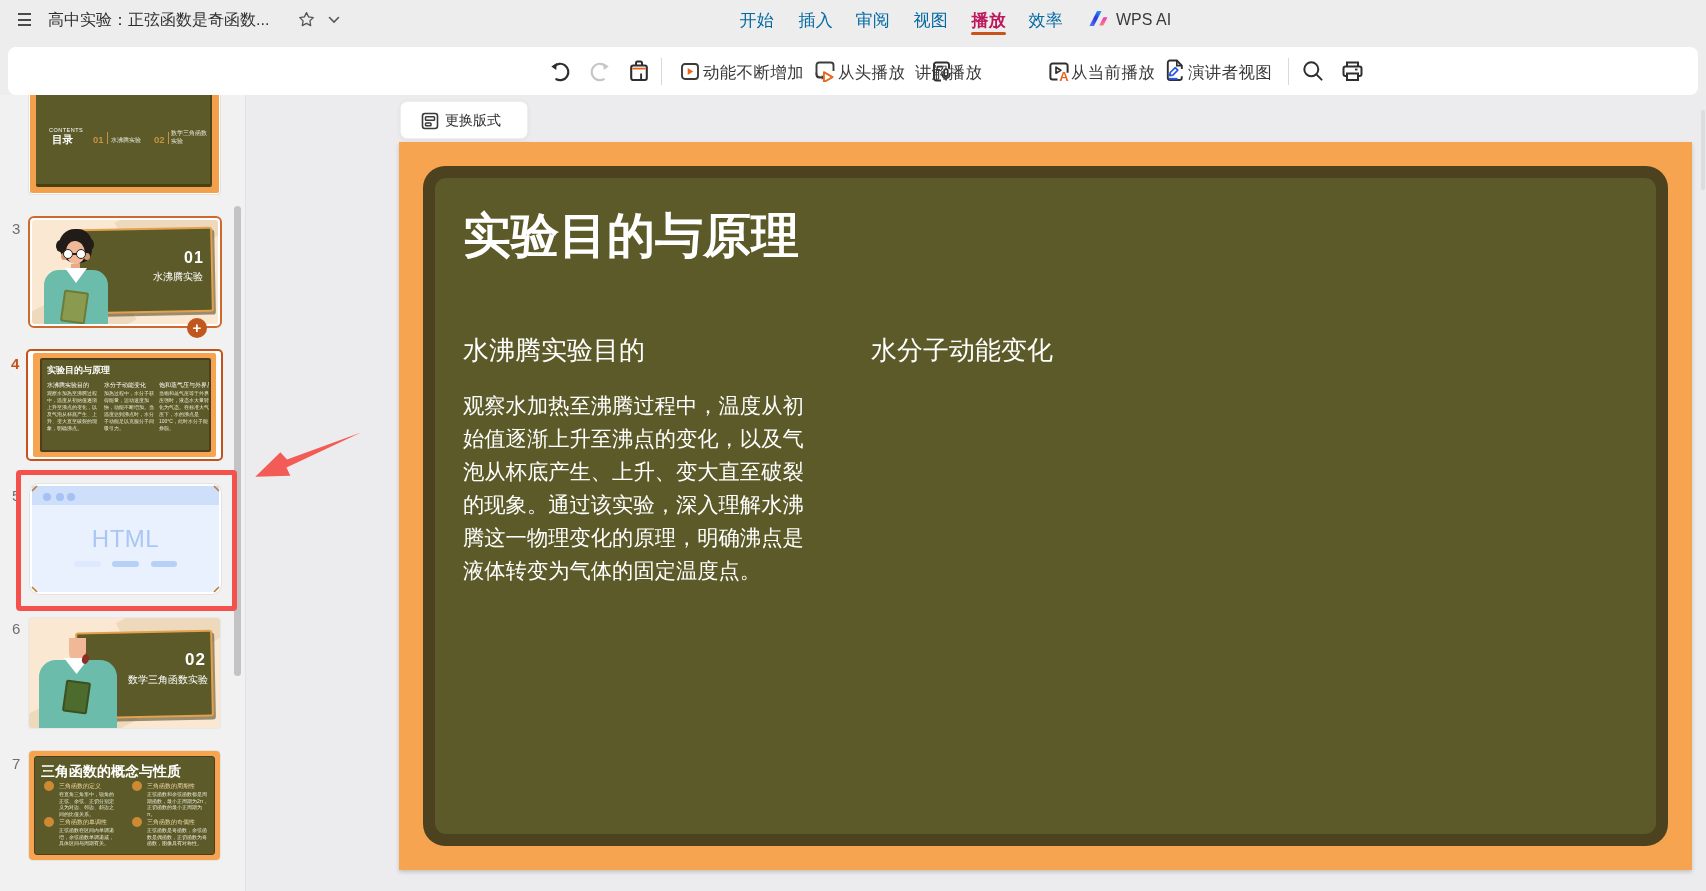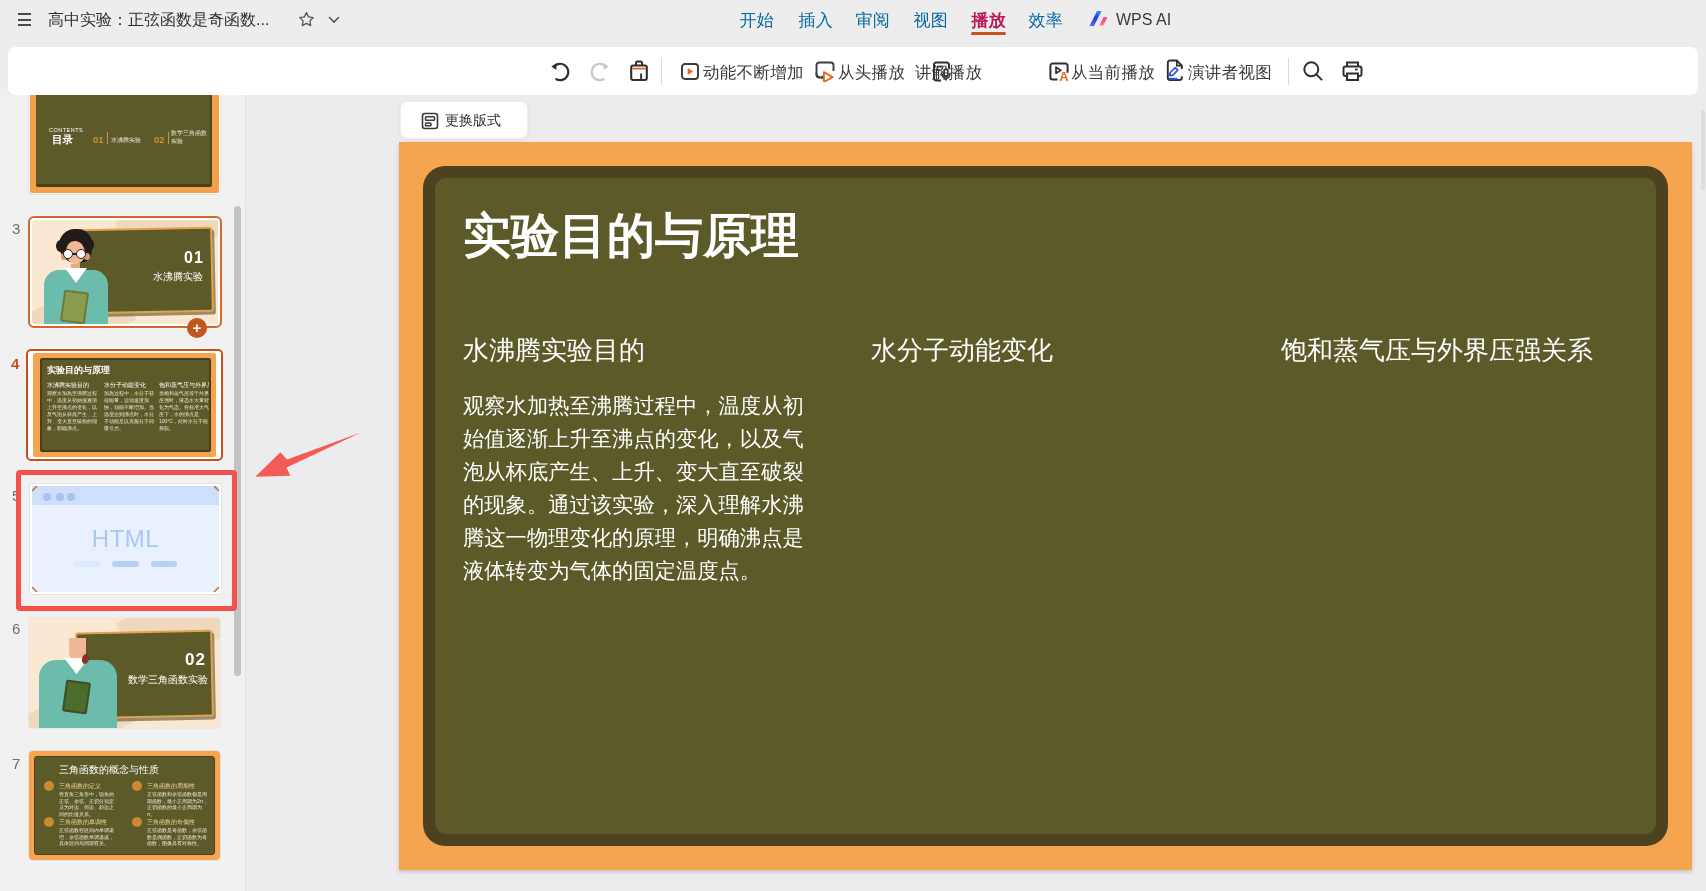--- a/index.html
+++ b/index.html
@@ -197,21 +197,21 @@
     <div class="abs" style="left:14px;top:11px;font-size:9px;font-weight:bold;color:#fff">实验目的与原理</div>
     <div class="abs" style="left:14px;top:28px;font-size:6px;color:#fff;white-space:nowrap;width:52px;overflow:hidden">水沸腾实验目的</div>
     <div class="abs" style="left:14px;top:37px;width:50px;font-size:5px;line-height:7px;color:#e8e8d8">观察水加热至沸腾过程中，温度从初始值逐渐上升至沸点的变化，以及气泡从杯底产生、上升、变大直至破裂的现象，明确沸点。</div>
     <div class="abs" style="left:71px;top:28px;font-size:6px;color:#fff;white-space:nowrap;width:52px;overflow:hidden">水分子动能变化</div>
     <div class="abs" style="left:71px;top:37px;width:50px;font-size:5px;line-height:7px;color:#e8e8d8">加热过程中，水分子获得能量，运动速度加快，动能不断增加。当温度达到沸点时，水分子动能足以克服分子间吸引力。</div>
     <div class="abs" style="left:126px;top:28px;font-size:6px;color:#fff;white-space:nowrap;width:50px;overflow:hidden">饱和蒸气压与外界压强</div>
     <div class="abs" style="left:126px;top:37px;width:50px;font-size:5px;line-height:7px;color:#e8e8d8">当饱和蒸气压等于外界压强时，液态水大量转化为气态。在标准大气压下，水的沸点是100°C，此时水分子能挣脱。</div>
   </div>
 
   <div class="abs thumbnum" style="left:12px;top:487px">5</div>
-  <div class="abs" style="left:30px;top:484px;width:191px;height:110px;background:#e9f1fe;border:2px solid #fff;border-radius:2px;box-shadow:0 0 0 1px #e3e3e6">
+  <div class="abs" style="left:30px;top:484px;width:191px;height:110px;background:#e9f1fe;border:2px solid #fff;border-radius:9px;box-shadow:0 0 0 1px #e3e3e6">
     <div class="abs" style="left:0;top:0;width:187px;height:19px;background:#cddffa;border-radius:1px 1px 0 0"></div>
     <div class="abs" style="left:11px;top:6.5px;width:8px;height:8px;background:#a5c2f2;border-radius:50%"></div>
     <div class="abs" style="left:23.5px;top:6.5px;width:8px;height:8px;background:#a5c2f2;border-radius:50%"></div>
     <div class="abs" style="left:35px;top:6.5px;width:8px;height:8px;background:#a5c2f2;border-radius:50%"></div>
     <div class="abs" style="left:0;top:39px;width:187px;text-align:center;font-size:24px;color:#a9c7f5;letter-spacing:0.5px">HTML</div>
     <div class="abs" style="left:41.5px;top:74.5px;width:27px;height:6.5px;background:#dde9fd;border-radius:3.2px"></div>
     <div class="abs" style="left:80px;top:74.5px;width:27px;height:6.5px;background:#b6d0f8;border-radius:3.2px"></div>
     <div class="abs" style="left:119px;top:74.5px;width:26px;height:6.5px;background:#b6d0f8;border-radius:3.2px"></div>
     <svg class="abs" style="left:-1px;top:-1px;z-index:2" width="189" height="108" viewBox="0 0 189 108">
         <path d="M1 6 L6 1 M183 1 l5 5 M188 102 l-5 5 M6 107 l-5 -5" fill="none" stroke="#c9792f" stroke-width="1.6"></path>
@@ -228,21 +228,21 @@
     <div class="abs" style="left:40px;top:20px;width:17px;height:25px;background:#f0b896;border-radius:0 0 45% 45%"></div>
     <div class="abs" style="left:10px;top:42px;width:78px;height:68px;background:#6cbcab;border-radius:17px 17px 0 0"></div>
     <div class="abs" style="left:35px;top:40px;width:25px;height:16px;background:#fff;clip-path:polygon(0 0,100% 0,50% 100%)"></div>
     <div class="abs" style="left:53px;top:36px;width:7px;height:10px;background:#8c2f26;border-radius:50%;transform:rotate(18deg)"></div>
     <div class="abs" style="left:35px;top:63px;width:25px;height:32px;background:#4e6b2e;border:2px solid #3a501f;border-radius:2px;transform:rotate(8deg)"></div>
   </div>
 
   <div class="abs thumbnum" style="left:12px;top:755px">7</div>
   <div class="abs" style="left:29px;top:751px;width:191px;height:109px;background:#f6a44f;border-radius:4px;box-shadow:0 0 0 1px rgba(0,0,0,.05)">
     <div class="abs" style="left:5px;top:5px;width:181px;height:99px;background:#5b5a28;border:1px solid #4a3f1e;border-radius:3px"></div>
-    <div class="abs" style="left:30px;top:12px;font-size:10px;font-weight:normal;color:#fff">三角函数的概念与性质</div>
+    <div class="abs" style="left:12px;top:12px;font-size:14px;font-weight:bold;color:#fff">三角函数的概念与性质</div>
     <div class="abs" style="left:15px;top:30px;width:10px;height:10px;background:#cd8a33;border-radius:50%"></div>
     <div class="abs" style="left:30px;top:31px;font-size:6px;color:#f0d7a8">三角函数的定义</div>
     <div class="abs" style="left:30px;top:40px;width:58px;font-size:5px;line-height:6.5px;color:#e8e8d8">在直角三角形中，锐角的正弦、余弦、正切分别定义为对边、邻边、斜边之间的比值关系。</div>
     <div class="abs" style="left:103px;top:30px;width:10px;height:10px;background:#cd8a33;border-radius:50%"></div>
     <div class="abs" style="left:118px;top:31px;font-size:6px;color:#f0d7a8">三角函数的周期性</div>
     <div class="abs" style="left:118px;top:40px;width:62px;font-size:5px;line-height:6.5px;color:#e8e8d8">正弦函数和余弦函数都是周期函数，最小正周期为2π，正切函数的最小正周期为π。</div>
     <div class="abs" style="left:15px;top:66px;width:10px;height:10px;background:#cd8a33;border-radius:50%"></div>
     <div class="abs" style="left:30px;top:67px;font-size:6px;color:#f0d7a8">三角函数的单调性</div>
     <div class="abs" style="left:30px;top:76px;width:58px;font-size:5px;line-height:6.5px;color:#e8e8d8">正弦函数在区间内单调递增，余弦函数单调递减，具体区间与周期有关。</div>
     <div class="abs" style="left:103px;top:66px;width:10px;height:10px;background:#cd8a33;border-radius:50%"></div>
@@ -261,20 +261,19 @@
       </svg>
     <span>更换版式</span>
   </div>
 
   <div class="abs" id="slide"></div>
   <div class="abs" id="board"></div>
   <div class="abs" id="boardin"></div>
   <div class="abs" id="stitle">实验目的与原理</div>
   <div class="abs colh" style="left:463px">水沸腾实验目的</div>
   <div class="abs colh" style="left:871px">水分子动能变化</div>
-  <div class="abs colh" style="left:1281px">饱和蒸气压与外界压强关系</div>
   <div class="abs colb" style="left:463px">观察水加热至沸腾过程中，温度从初<br>始值逐渐上升至沸点的变化，以及气<br>泡从杯底产生、上升、变大直至破裂<br>的现象。通过该实验，深入理解水沸<br>腾这一物理变化的原理，明确沸点是<br>液体转变为气体的固定温度点。</div>
 
   <div class="abs" id="redbox"></div>
   <svg class="abs" style="left:248px;top:425px" width="125" height="62" viewBox="0 0 125 62">
     <path d="M113 7.6 L39 34.5 L32.4 27.3 L7.3 51.8 L42.3 50.8 L38.5 42.5 Z" fill="#f25b56"></path>
   </svg>
 </div>
 
 </body></html>

